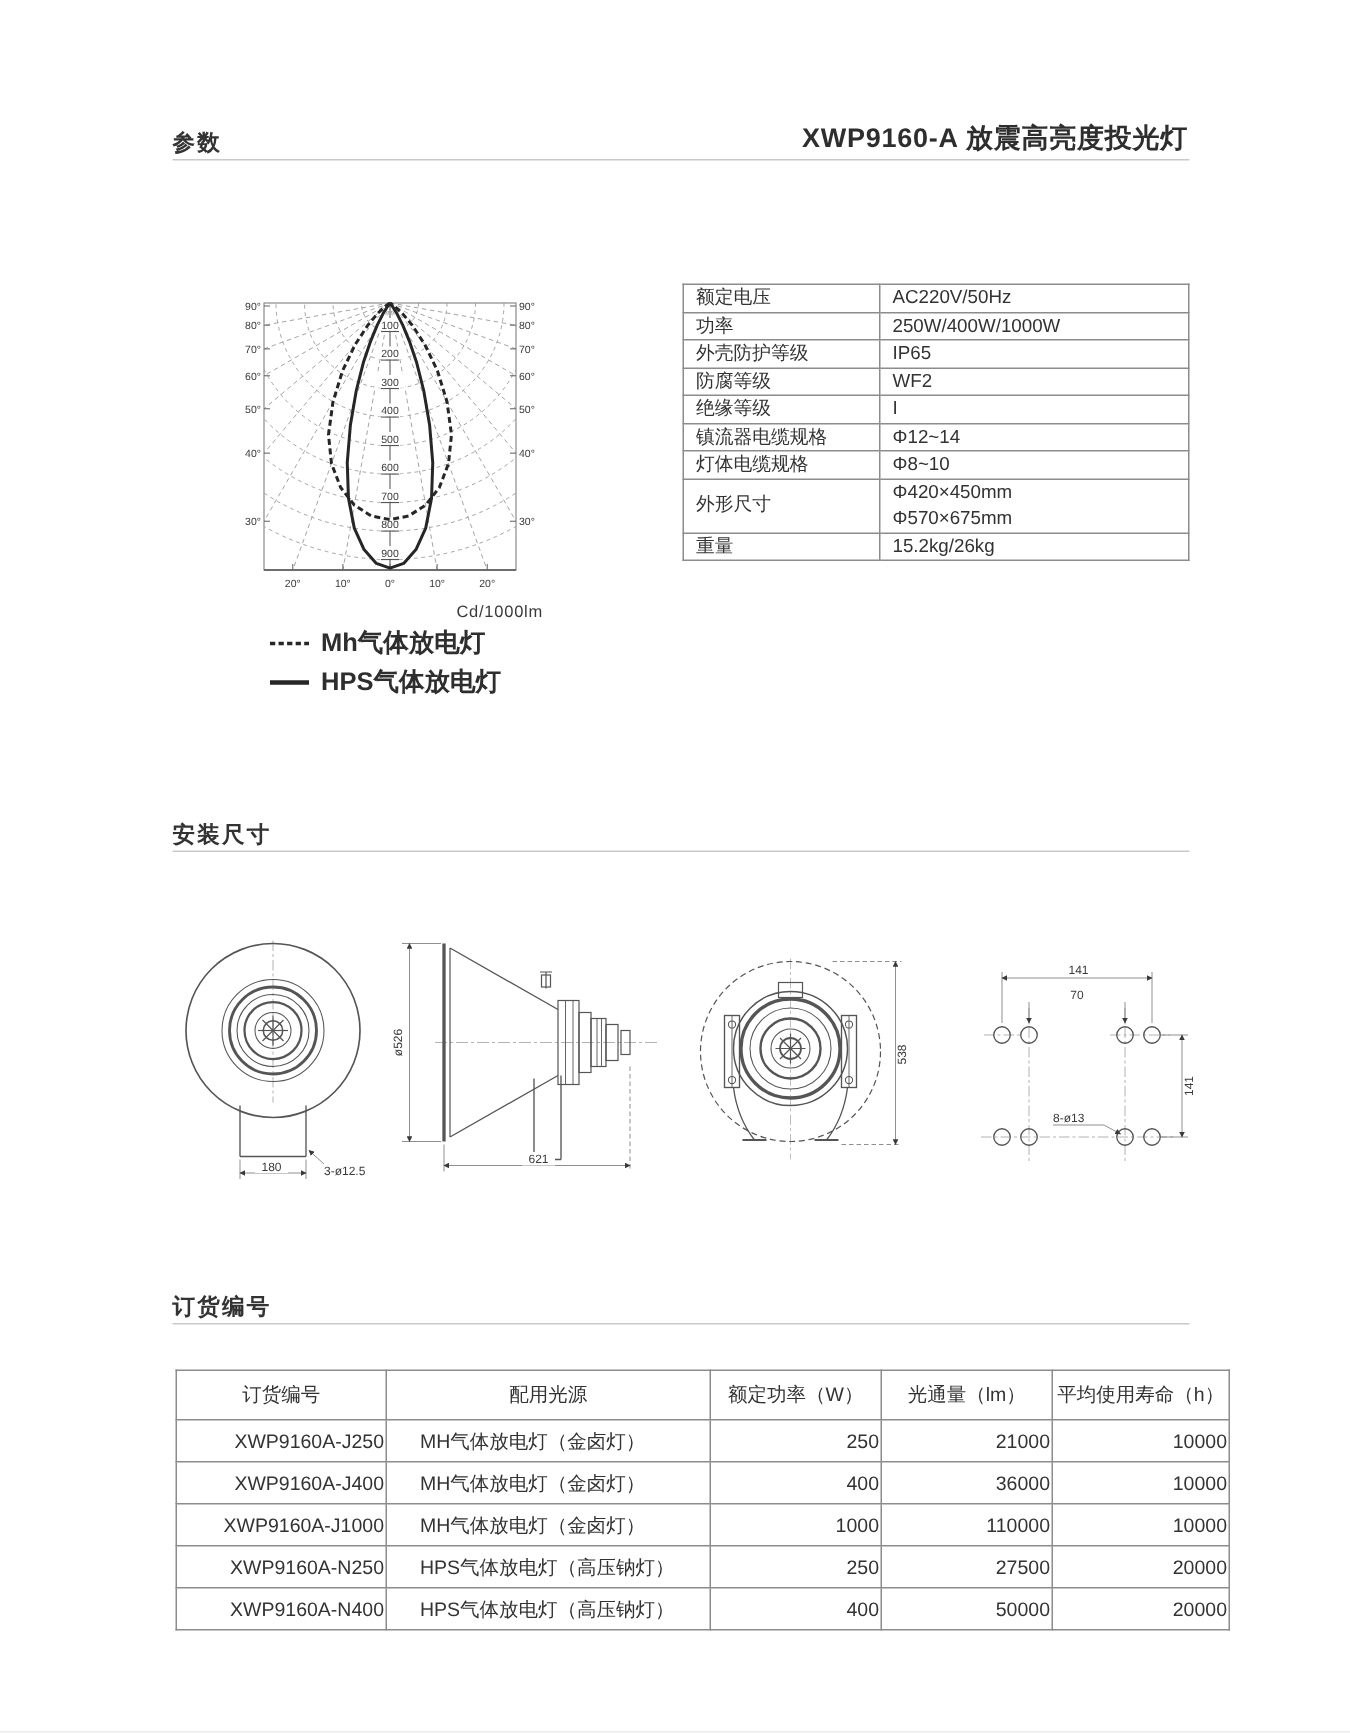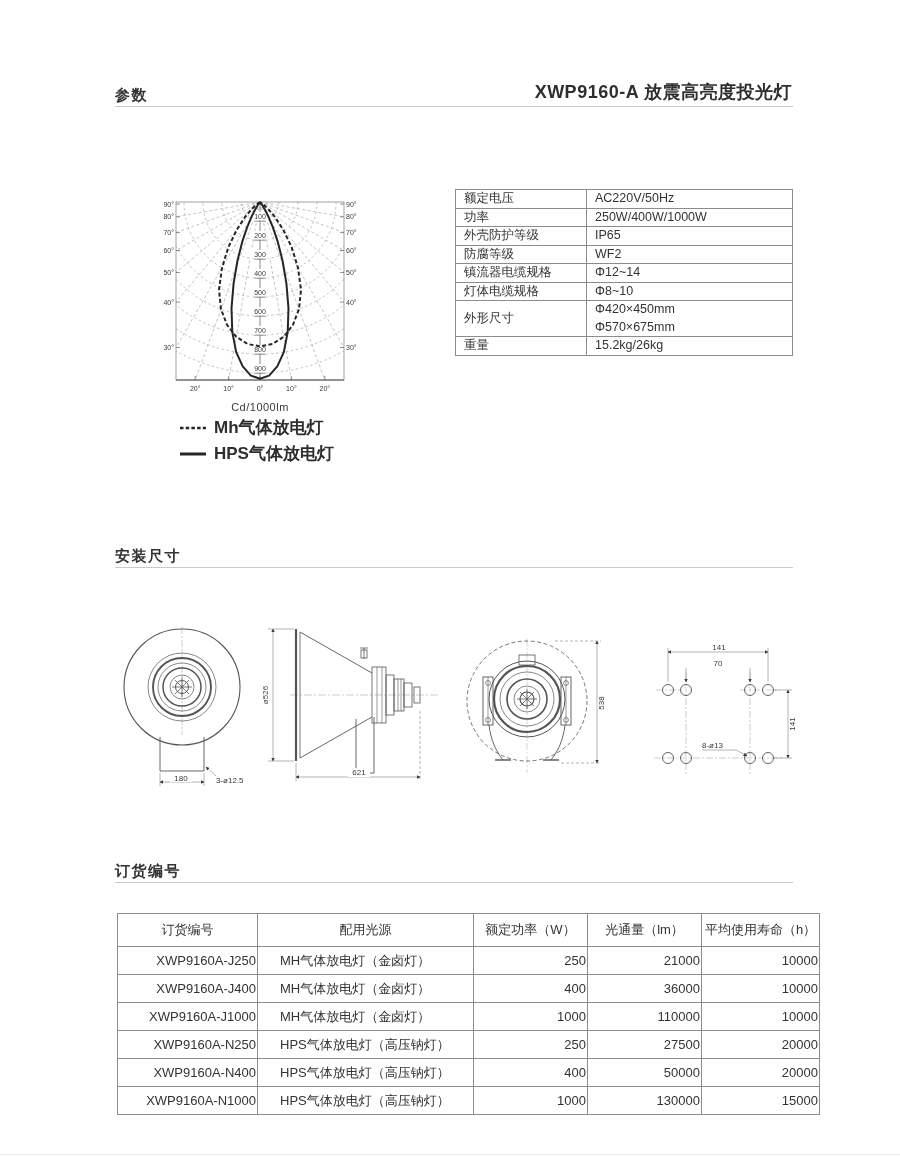--- a/index.html
+++ b/index.html
@@ -20,21 +20,21 @@
   #spec-wrap .vline{line-height:17.5px;height:17.5px;}
   
   #order-wrap{position:absolute;left:117px;top:913px;width:702px;}
   #order-wrap table{border-collapse:collapse;width:100%;table-layout:fixed;}
   #order-wrap th{border:1px solid #8c8c8c;font-size:13px;font-weight:400;height:30px;color:#333;}
   #order-wrap td{border:1px solid #8c8c8c;font-size:13px;height:25px;color:#333;text-align:center;}
   #order-wrap td.c1{text-align:right;}
   #order-wrap td.c2{text-align:left;padding-left:22px;}
   
   #chart-wrap{position:absolute;left:158px;top:190px;width:204px;}
-  #chart-title{text-align:center;font-size:11px;color:#3a3a3a;margin-top:1px;letter-spacing:0.5px;}
+  #chart-title{text-align:right;font-size:11px;color:#3a3a3a;margin-top:1px;letter-spacing:0.5px;}
   .legend-row{display:flex;align-items:center;gap:8px;margin:3px 0 0 22px;font-size:17px;font-weight:700;color:#2e2e2e;}
   svg{font-family:"Liberation Sans","DejaVu Sans",sans-serif;}
   svg text{fill:#3a3a3a;}
   .dimtxt{font-size:8px;fill:#3a3a3a;}
   #bottom-hairline{position:absolute;left:0;top:1154px;width:900px;height:1px;background:#ececec;}
 </style>
 </head>
 <body>
 
 <div class="sec-head" style="left:115px;top:86px;">参数</div>
@@ -191,20 +191,28 @@
         <tr>
           <td class="sl">
             <div class="vline">防腐等级</div>
           </td>
           <td>
             <div class="vline">WF2</div>
           </td>
         </tr>
         <tr>
           <td class="sl">
+            <div class="vline">绝缘等级</div>
+          </td>
+          <td>
+            <div class="vline">I</div>
+          </td>
+        </tr>
+        <tr>
+          <td class="sl">
             <div class="vline">镇流器电缆规格</div>
           </td>
           <td>
             <div class="vline">Φ12~14</div>
           </td>
         </tr>
         <tr>
           <td class="sl">
             <div class="vline">灯体电缆规格</div>
           </td>
@@ -453,24 +461,17 @@
           <td class="c1">27500</td>
           <td class="c1">20000</td>
         </tr>
         <tr>
           <td class="c1">XWP9160A-N400</td>
           <td class="c2">HPS气体放电灯（高压钠灯）</td>
           <td class="c1">400</td>
           <td class="c1">50000</td>
           <td class="c1">20000</td>
         </tr>
-        <tr>
-          <td class="c1">XWP9160A-N1000</td>
-          <td class="c2">HPS气体放电灯（高压钠灯）</td>
-          <td class="c1">1000</td>
-          <td class="c1">130000</td>
-          <td class="c1">15000</td>
-        </tr>
       </tbody>
   </table>
 </div>
 
 <div id="bottom-hairline"></div>
 
 </body></html>

